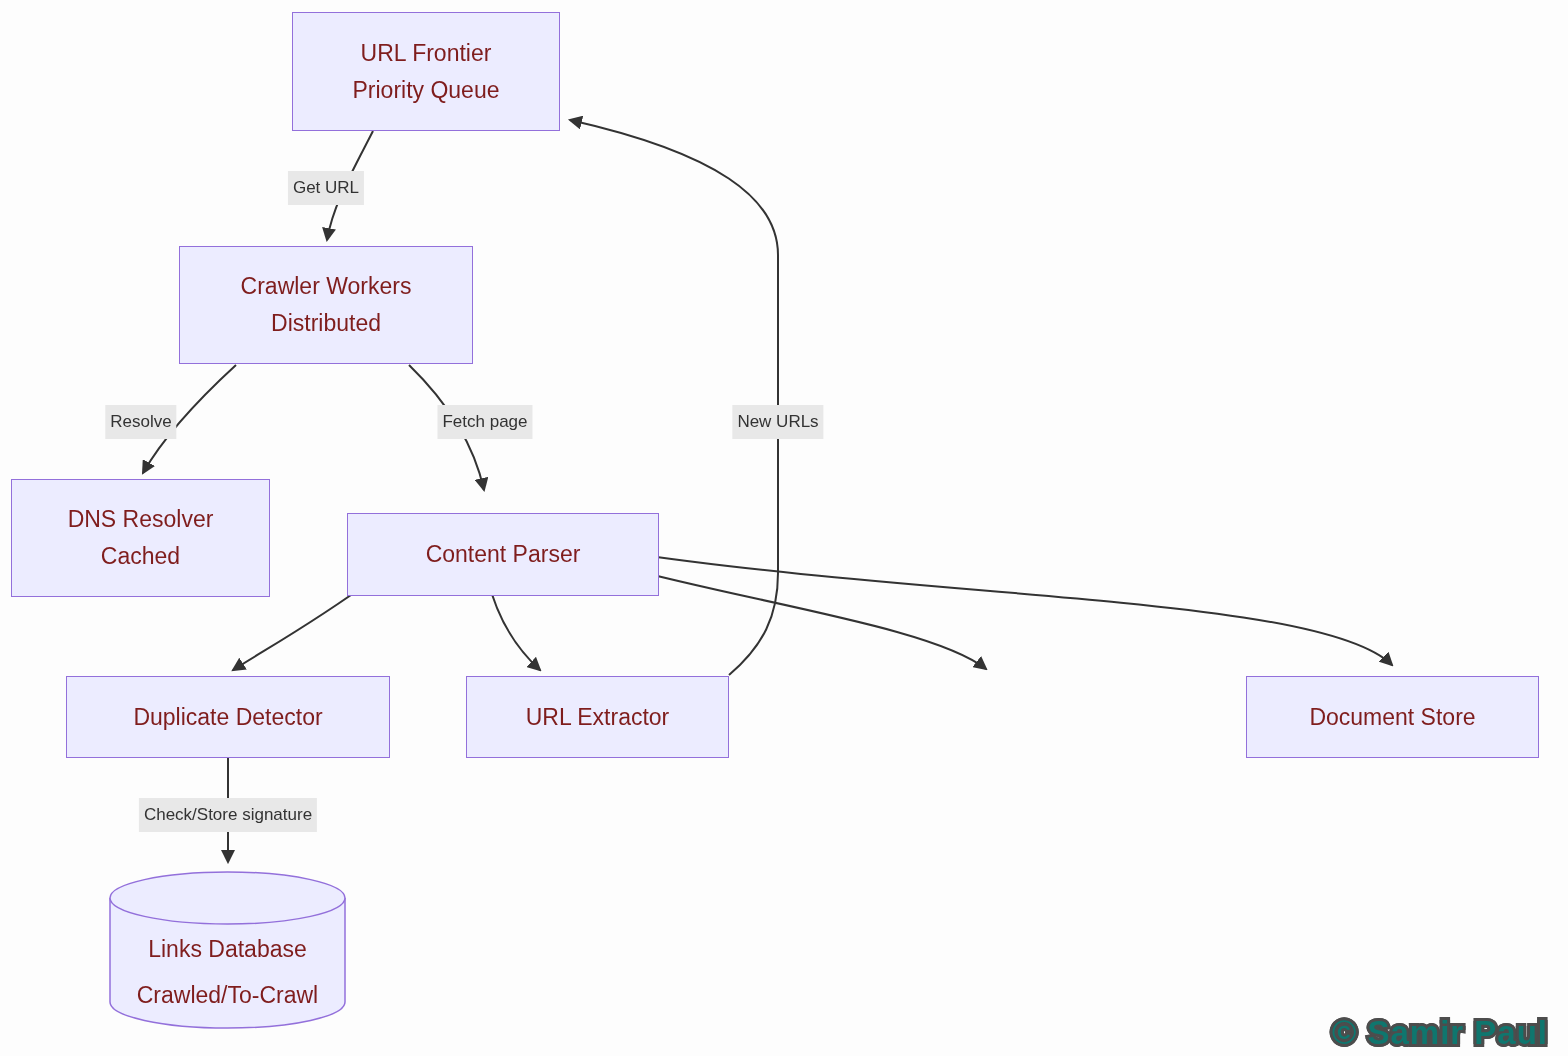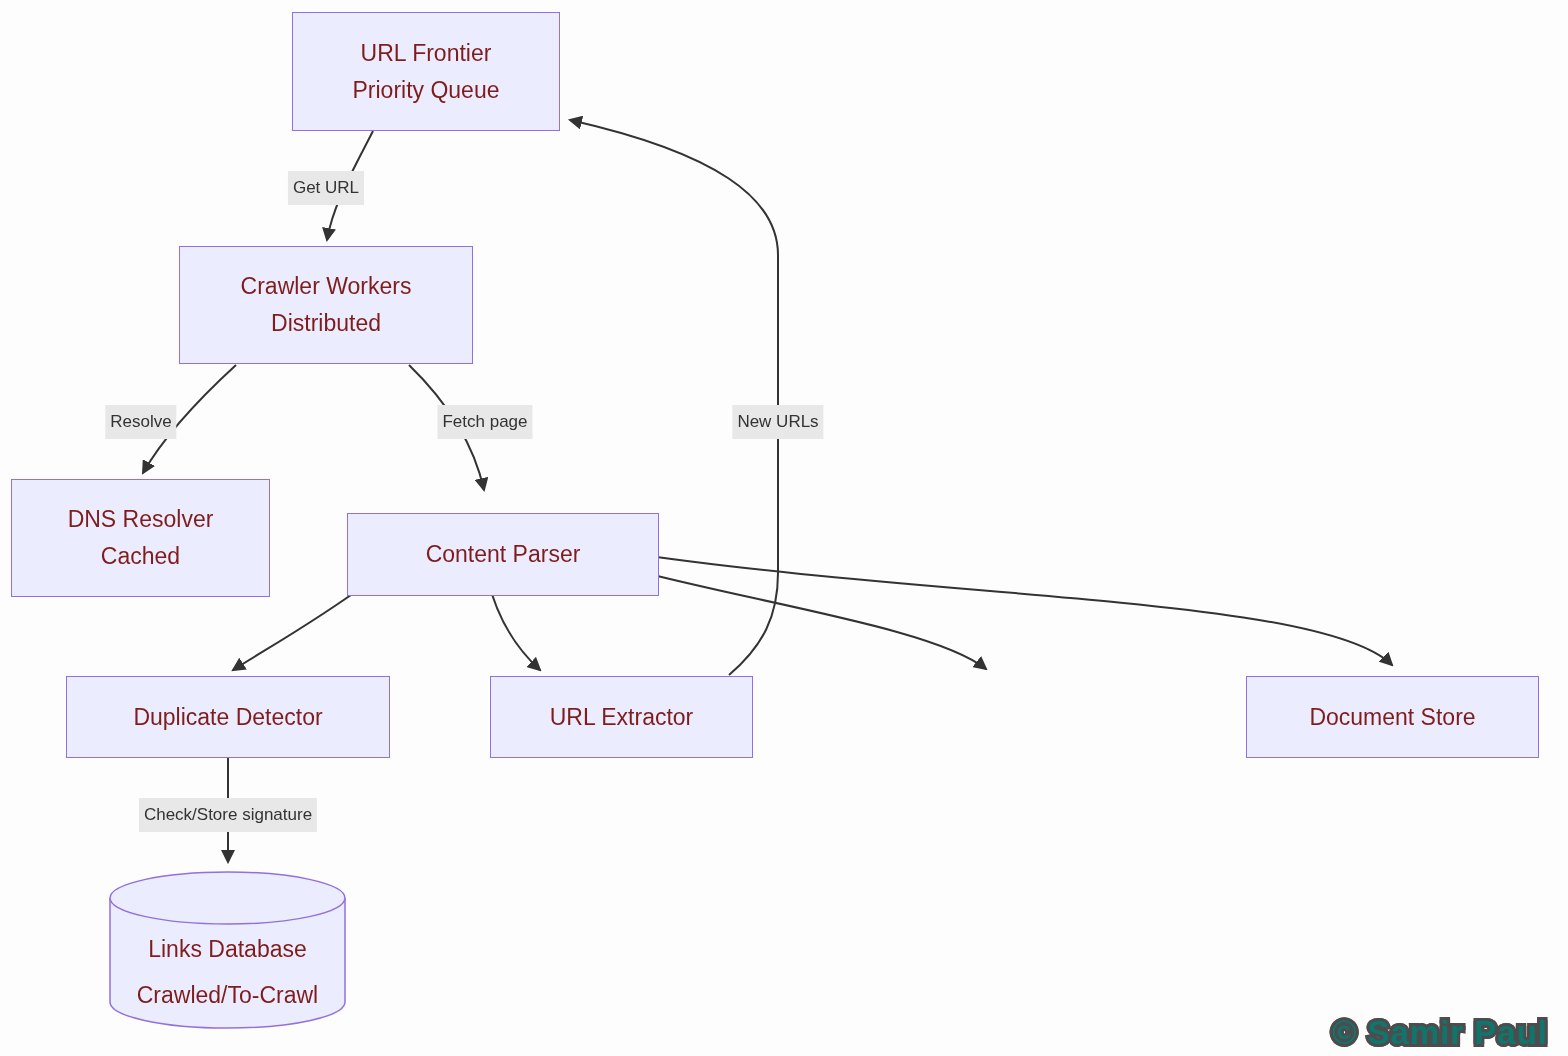--- a/index.html
+++ b/index.html
@@ -104,21 +104,21 @@
   </div>
 
   <div class="node" style="left:347px;top:497px;width:312px;height:83px;margin-top:16px;">
     <div>Content Parser</div>
   </div>
 
   <div class="node" style="left:66px;top:676px;width:324px;height:82px;">
     <div>Duplicate Detector</div>
   </div>
 
-  <div class="node" style="left:466px;top:676px;width:263px;height:82px;margin-left:24px;">
+  <div class="node" style="left:466px;top:676px;width:263px;height:82px;">
     <div>URL Extractor</div>
   </div>
 
 
   <div class="node" style="left:1246px;top:676px;width:293px;height:82px;">
     <div>Document Store</div>
   </div>
 
   <div class="node cyl-text" style="left:110px;top:925px;width:235px;height:95px;gap:9px;">
     <div>Links Database</div>

